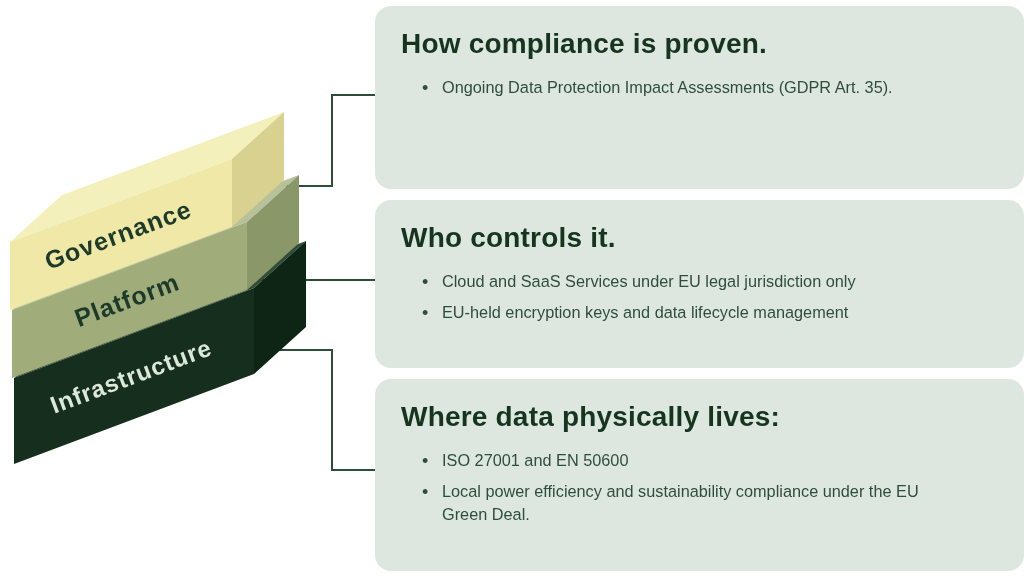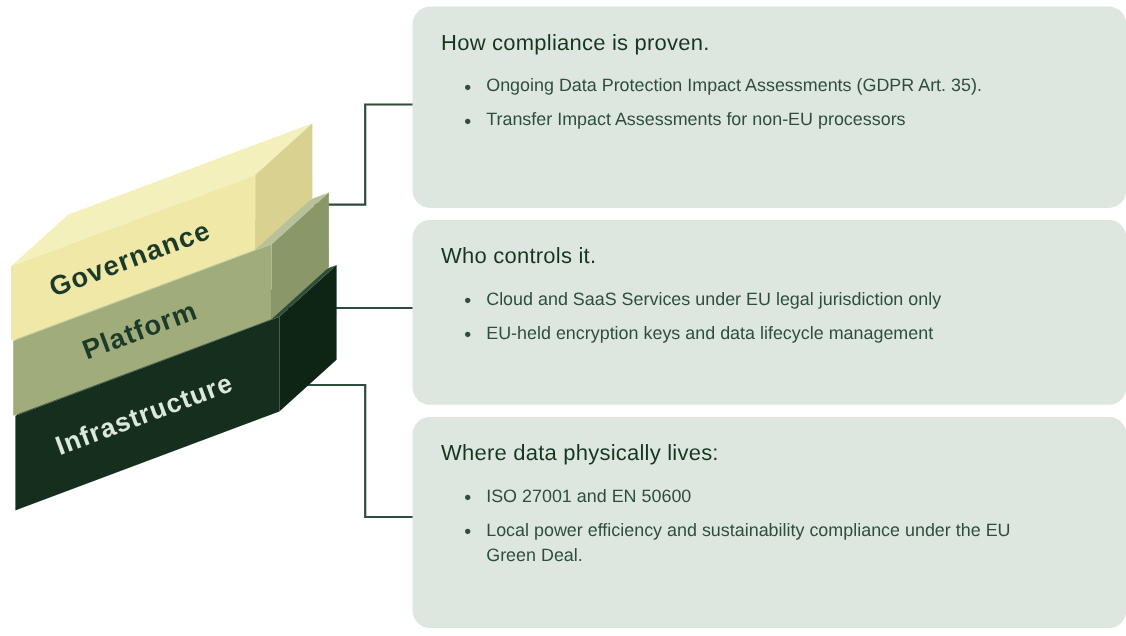--- a/index.html
+++ b/index.html
@@ -34,22 +34,22 @@
     box-sizing: border-box;
     background: var(--panel_bg, #dde7e0);
     border-radius: 16px;
     padding: 22px 55px 18px 26px;
   }
   #panel-0 { top: 6px;   height: 183px; }
   #panel-1 { top: 200px; height: 168px; }
   #panel-2 { top: 379px; height: 192px; }
   .panel h2 {
     margin: 0 0 10px 0;
-    font-size: 20px;
-    font-weight: 400;
+    font-size: 28px;
+    font-weight: 700;
     letter-spacing: 0.2px;
     color: var(--heading, #17381f);
   }
   ul.bullets {
     list-style: none;
     margin: 16px;
     padding: 0;
   }
   .bullets li {
     position: relative;
@@ -100,21 +100,20 @@
       <polygon points="232,159 284,112 284,180 232,227" fill="#d8d190"></polygon>
       <polygon points="10,242 232,159 232,227 10,310" fill="#efe8a6"></polygon>
       <text class="layer-label" font-size="25" transform="translate(121,243) rotate(-20.5)" fill="#1c3a2a">Governance</text>
     </g>
   </svg>
 
   <section class="panel" id="panel-0">
     <h2>How compliance is proven.</h2>
     <ul class="bullets">
       <li><span>Ongoing Data Protection Impact Assessments (GDPR Art. 35).</span></li>
-      <li><span>Transfer Impact Assessments for non-EU processors</span></li>
     </ul>
   </section>
 
   <section class="panel" id="panel-1">
     <h2>Who controls it.</h2>
     <ul class="bullets">
       <li><span>Cloud and SaaS Services under EU legal jurisdiction only</span></li>
       <li><span>EU-held encryption keys and data lifecycle management</span></li>
     </ul>
   </section>

